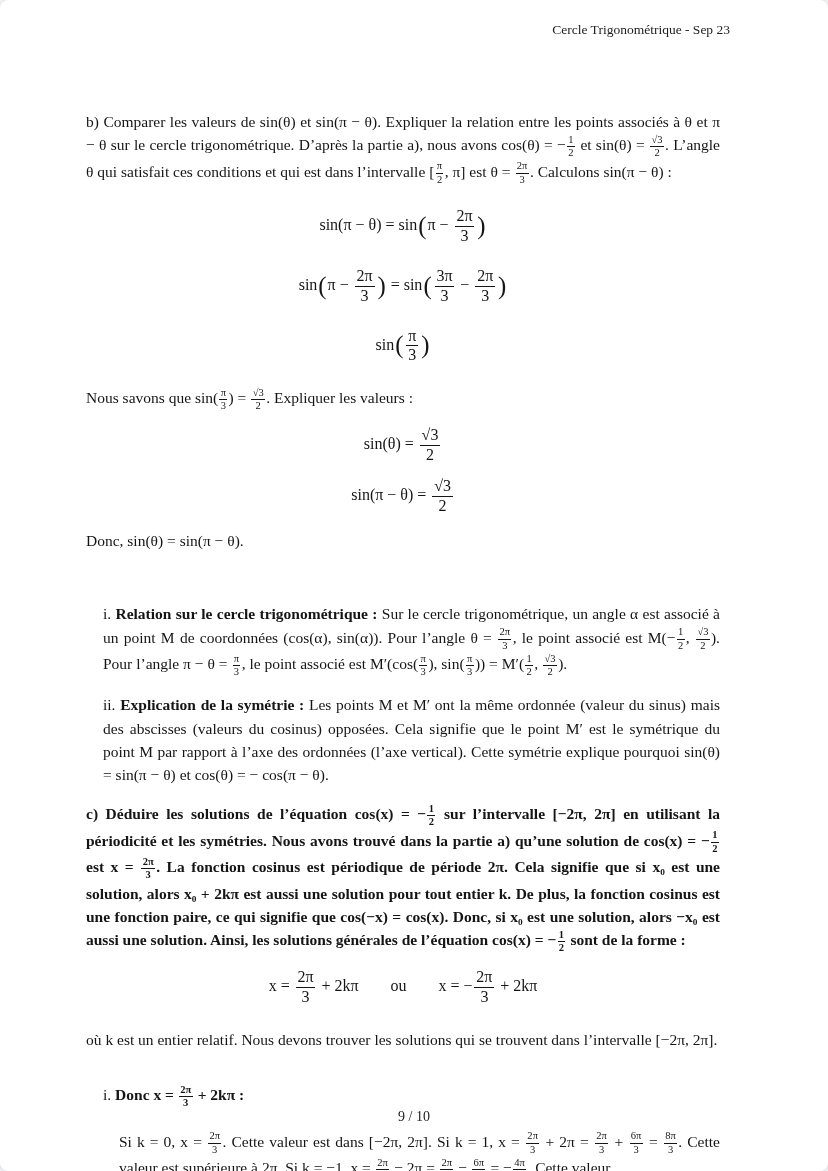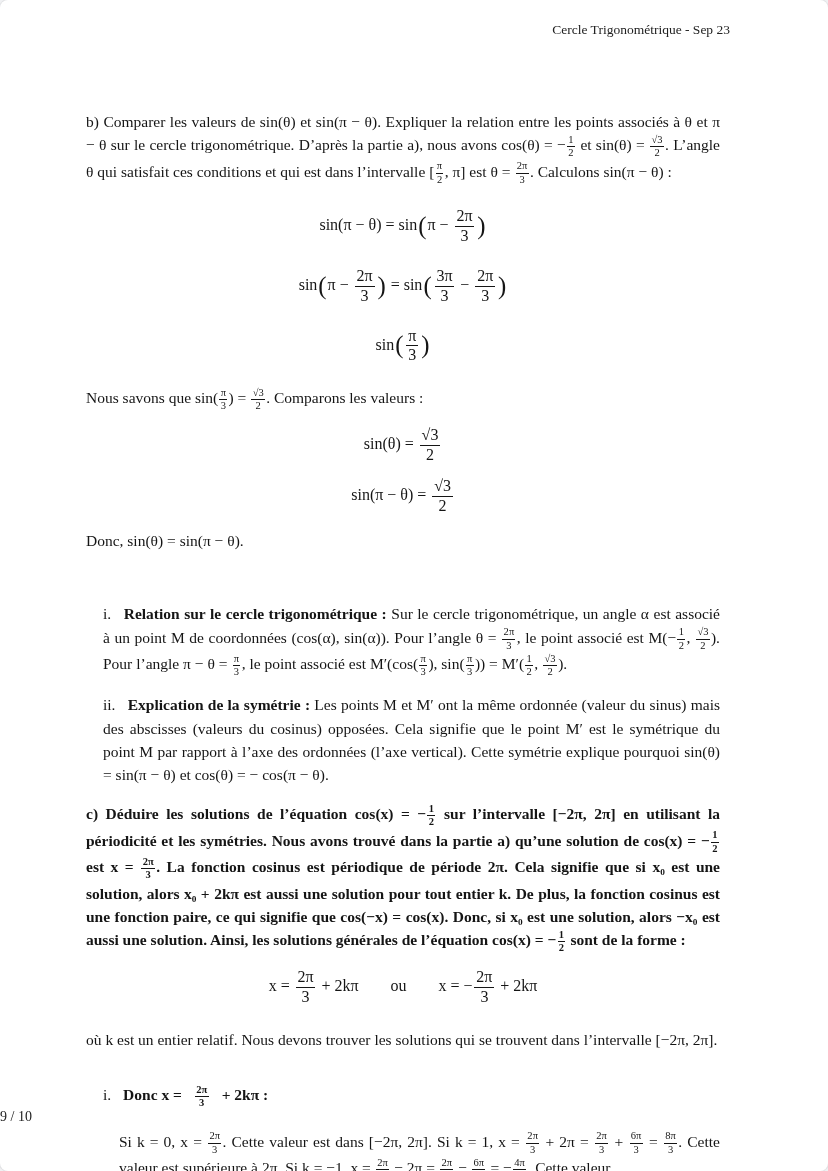--- a/index.html
+++ b/index.html
@@ -2,24 +2,24 @@
 <html><head>
 <meta charset="utf-8">
 <style>
   html,body{margin:0;padding:0;background:#f0f1f3;}
   .page{
     width:828px;height:1171px;background:#ffffff;position:relative;
     font-family:"Liberation Serif","DejaVu Serif",serif;color:#151515;
     border-radius:8px;box-shadow:0 0 0 1px #e2e3e5;overflow:hidden;box-sizing:border-box;
   }
   .header{position:absolute;top:22px;right:98px;font-size:13.5px;color:#222;}
-  .footer{position:absolute;bottom:46px;left:0;width:100%;text-align:left;font-size:14px;color:#222;}
+  .footer{position:absolute;bottom:46px;left:0;width:100%;text-align:center;font-size:14px;color:#222;}
   .content{position:absolute;left:86px;top:110px;width:634px;font-size:15.5px;line-height:1.5;}
   .para{margin:0;text-align:justify;}
-  .tb{font-weight:700;margin-left:8px;}
+  .tb{font-weight:700;}
   
   .frac{display:inline-block;vertical-align:middle;text-align:center;font-size:.68em;line-height:1.18;padding:0 .12em;}
   .frac .num{display:block;padding:0 .12em;}
   .frac .den{display:block;border-top:1px solid currentColor;padding:0 .12em;}
   .tb .num,.frac.tb .num{font-weight:700}
   
   .eq{text-align:center;margin:21px 0;font-size:16px;line-height:1.2;}
   .eq .frac{font-size:1em;line-height:1.18;}
   .bigd{display:inline-block;font-size:1.55em;line-height:1;vertical-align:middle;padding:0 1px;}
   
@@ -44,21 +44,21 @@
   </div>
 
   <div class="content">
 
     <p class="para"><span>b) Comparer les valeurs de sin(θ) et sin(π − θ). Expliquer la relation entre les points associés à θ et π − θ sur le cercle trigonométrique. D’après la partie a), nous avons cos(θ) = −</span><span class="frac"><span class="num">1</span><span class="den">2</span></span><span> et sin(θ) = </span><span class="frac"><span class="num">√3</span><span class="den">2</span></span><span>. L’angle θ qui satisfait ces conditions et qui est dans l’intervalle [</span><span class="frac"><span class="num">π</span><span class="den">2</span></span><span>, π] est θ = </span><span class="frac"><span class="num">2π</span><span class="den">3</span></span><span>. Calculons sin(π − θ) :</span></p>
 
     <div class="eq"><span>sin(π − θ) = sin</span><span class="bigd">(</span><span>π − </span><span class="frac"><span class="num">2π</span><span class="den">3</span></span><span class="bigd">)</span></div>
     <div class="eq"><span>sin</span><span class="bigd">(</span><span>π − </span><span class="frac"><span class="num">2π</span><span class="den">3</span></span><span class="bigd">)</span><span> = sin</span><span class="bigd">(</span><span class="frac"><span class="num">3π</span><span class="den">3</span></span><span> − </span><span class="frac"><span class="num">2π</span><span class="den">3</span></span><span class="bigd">)</span></div>
     <div class="eq"><span>sin</span><span class="bigd">(</span><span class="frac"><span class="num">π</span><span class="den">3</span></span><span class="bigd">)</span></div>
 
-    <p class="para para-savons"><span>Nous savons que sin(</span><span class="frac"><span class="num">π</span><span class="den">3</span></span><span>) = </span><span class="frac"><span class="num">√3</span><span class="den">2</span></span><span>. Comparons les valeurs :</span></p>
+    <p class="para para-savons"><span>Nous savons que sin(</span><span class="frac"><span class="num">π</span><span class="den">3</span></span><span>) = </span><span class="frac"><span class="num">√3</span><span class="den">2</span></span><span>. Expliquer les valeurs :</span></p>
 
     <div class="eq eq-vals"><span>sin(θ) = </span><span class="frac"><span class="num">√3</span><span class="den">2</span></span></div>
     <div class="eq eq-vals"><span>sin(π − θ) = </span><span class="frac"><span class="num">√3</span><span class="den">2</span></span></div>
 
     <p class="para para-donc"><span>Donc, sin(θ) = sin(π − θ).</span></p>
 
     <p class="para item item-i"><span>i. </span><span class="tb">Relation sur le cercle trigonométrique :</span><span> Sur le cercle trigonométrique, un angle α est associé à un point M de coordonnées (cos(α), sin(α)). Pour l’angle θ = </span><span class="frac"><span class="num">2π</span><span class="den">3</span></span><span>, le point associé est M(−</span><span class="frac"><span class="num">1</span><span class="den">2</span></span><span>, </span><span class="frac"><span class="num">√3</span><span class="den">2</span></span><span>). Pour l’angle π − θ = </span><span class="frac"><span class="num">π</span><span class="den">3</span></span><span>, le point associé est M′(cos(</span><span class="frac"><span class="num">π</span><span class="den">3</span></span><span>), sin(</span><span class="frac"><span class="num">π</span><span class="den">3</span></span><span>)) = M′(</span><span class="frac"><span class="num">1</span><span class="den">2</span></span><span>, </span><span class="frac"><span class="num">√3</span><span class="den">2</span></span><span>).</span></p>
     <p class="para item"><span>ii. </span><span class="tb">Explication de la symétrie :</span><span> Les points M et M′ ont la même ordonnée (valeur du sinus) mais des abscisses (valeurs du cosinus) opposées. Cela signifie que le point M′ est le symétrique du point M par rapport à l’axe des ordonnées (l’axe vertical). Cette symétrie explique pourquoi sin(θ) = sin(π − θ) et cos(θ) = − cos(π − θ).</span></p>
 
     <p class="para para-c"><span>c) Déduire les solutions de l’équation cos(x) = −</span><span class="frac"><span class="num">1</span><span class="den">2</span></span><span> sur l’intervalle [−2π, 2π] en utilisant la périodicité et les symétries. Nous avons trouvé dans la partie a) qu’une solution de cos(x) = −</span><span class="frac"><span class="num">1</span><span class="den">2</span></span><span> est x = </span><span class="frac"><span class="num">2π</span><span class="den">3</span></span><span>. La fonction cosinus est périodique de période 2π. Cela signifie que si x₀ est une solution, alors x₀ + 2kπ est aussi une solution pour tout entier k. De plus, la fonction cosinus est une fonction paire, ce qui signifie que cos(−x) = cos(x). Donc, si x₀ est une solution, alors −x₀ est aussi une solution. Ainsi, les solutions générales de l’équation cos(x) = −</span><span class="frac"><span class="num">1</span><span class="den">2</span></span><span> sont de la forme :</span></p>

